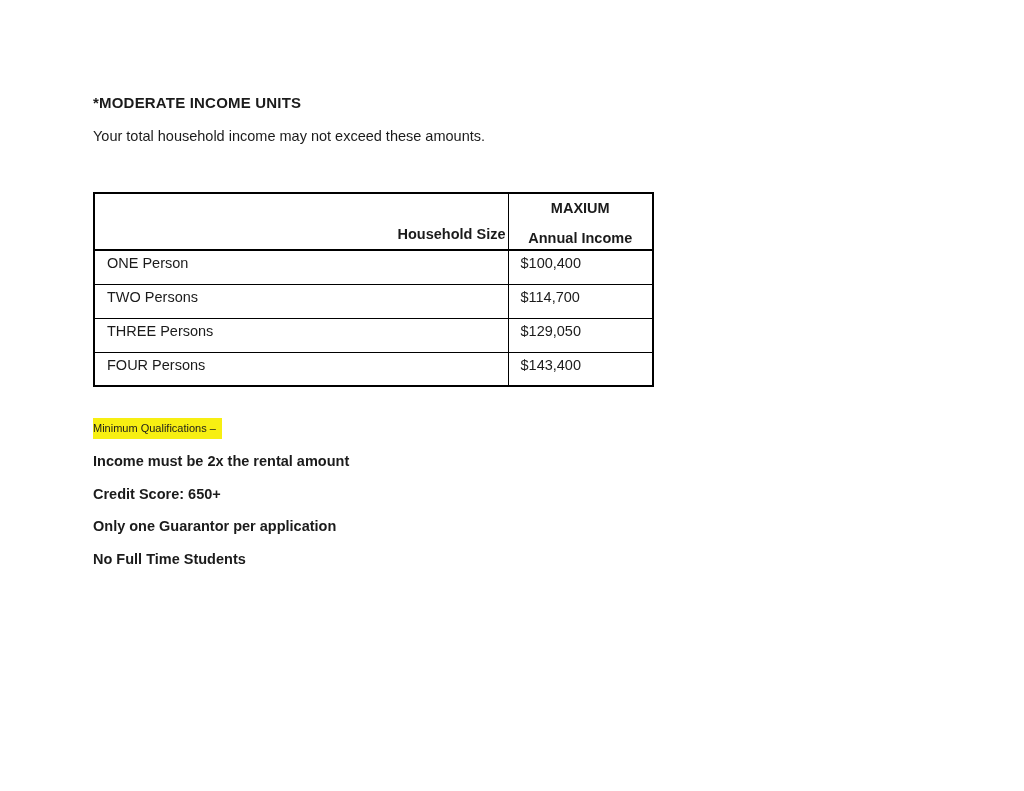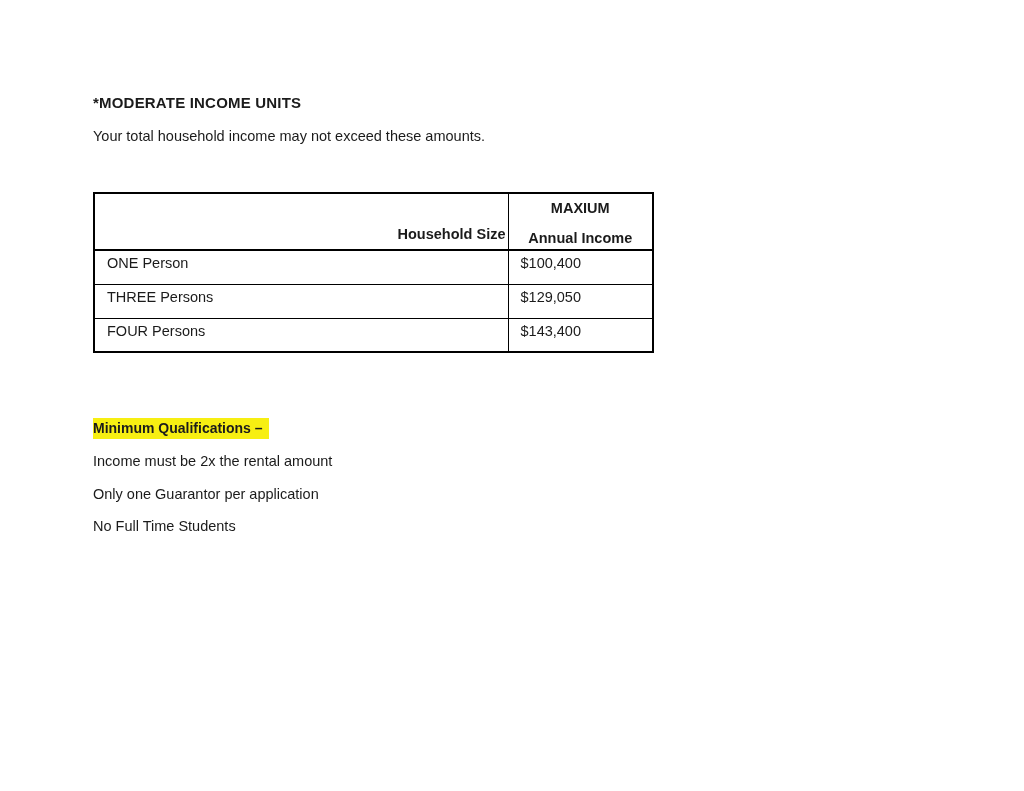--- a/index.html
+++ b/index.html
@@ -93,34 +93,35 @@
     line-height: 17px;
   }
   .qual-heading {
     position: absolute;
     left: 93px;
     top: 418px;
   }
   .highlight {
     display: inline-block;
     background: var(--highlight-bg);
-    font-size: 14px;
+    font-size: 11px;
     line-height: 17px;
-    font-weight: 700;
+    font-weight: 400;
     padding: 2px 6px 2px 0;
   }
   .qual-list {
     position: absolute;
     left: 93px;
     top: 451px;
   }
   .qual-item {
     font-size: 14.5px;
     line-height: 20px;
     margin: 0 0 12.5px 0;
+    font-weight: bold;
   }
 </style>
 </head>
 <body>
 
 <div class="page">
 
   <div class="doc-heading">*MODERATE INCOME UNITS</div>
 
   <div class="doc-intro">Your total household income may not exceed these amounts.</div>
@@ -139,33 +140,38 @@
           <div class="max-line2">Annual Income</div>
         </th>
       </tr>
     </thead>
     <tbody>
       <tr>
         <td>ONE Person</td>
         <td>$100,400</td>
       </tr>
       <tr>
+        <td>TWO Persons</td>
+        <td>$114,700</td>
+      </tr>
+      <tr>
         <td>THREE Persons</td>
         <td>$129,050</td>
       </tr>
       <tr>
         <td>FOUR Persons</td>
         <td>$143,400</td>
       </tr>
     </tbody>
   </table>
 
   <div class="qual-heading">
     <span class="highlight">Minimum Qualifications –</span>
   </div>
 
   <div class="qual-list">
     <p class="qual-item">Income must be 2x the rental amount</p>
+    <p class="qual-item">Credit Score: 650+</p>
     <p class="qual-item">Only one Guarantor per application</p>
     <p class="qual-item">No Full Time Students</p>
   </div>
 
 </div>
 
 </body></html>

